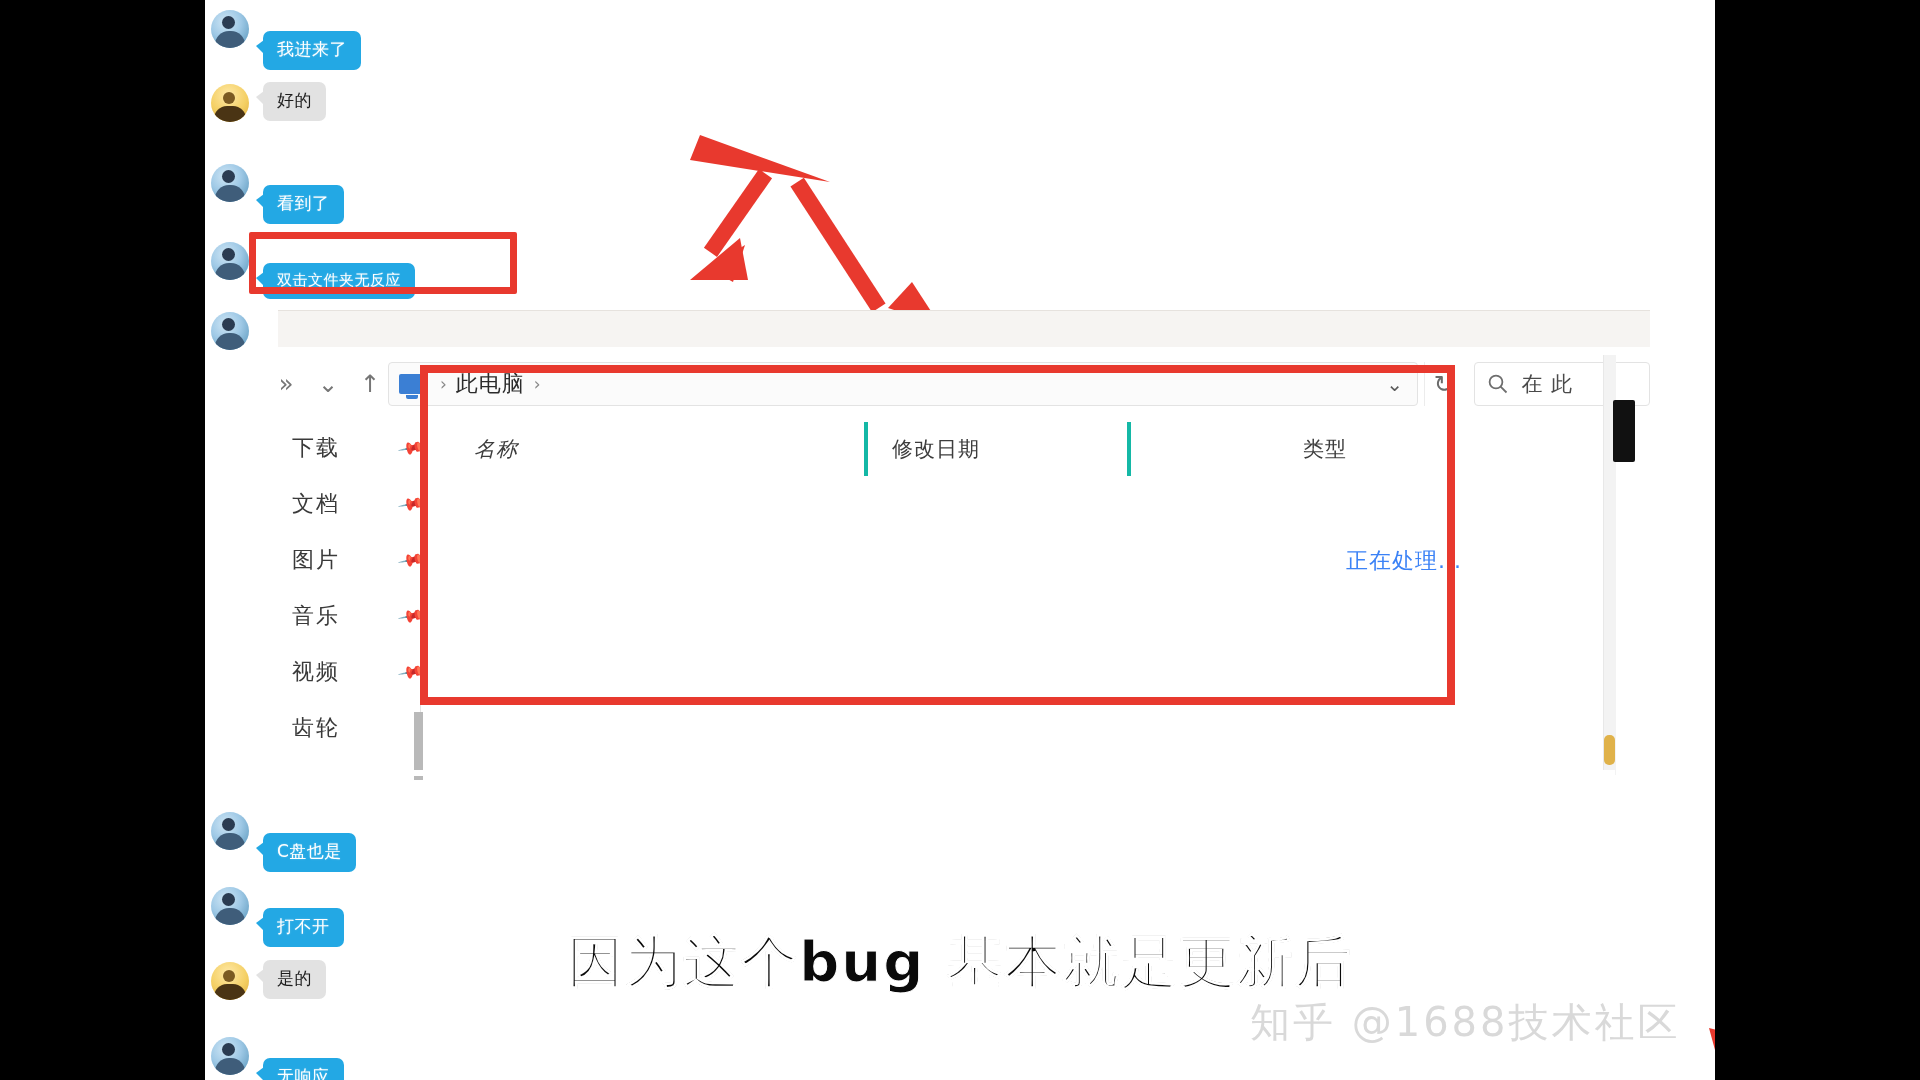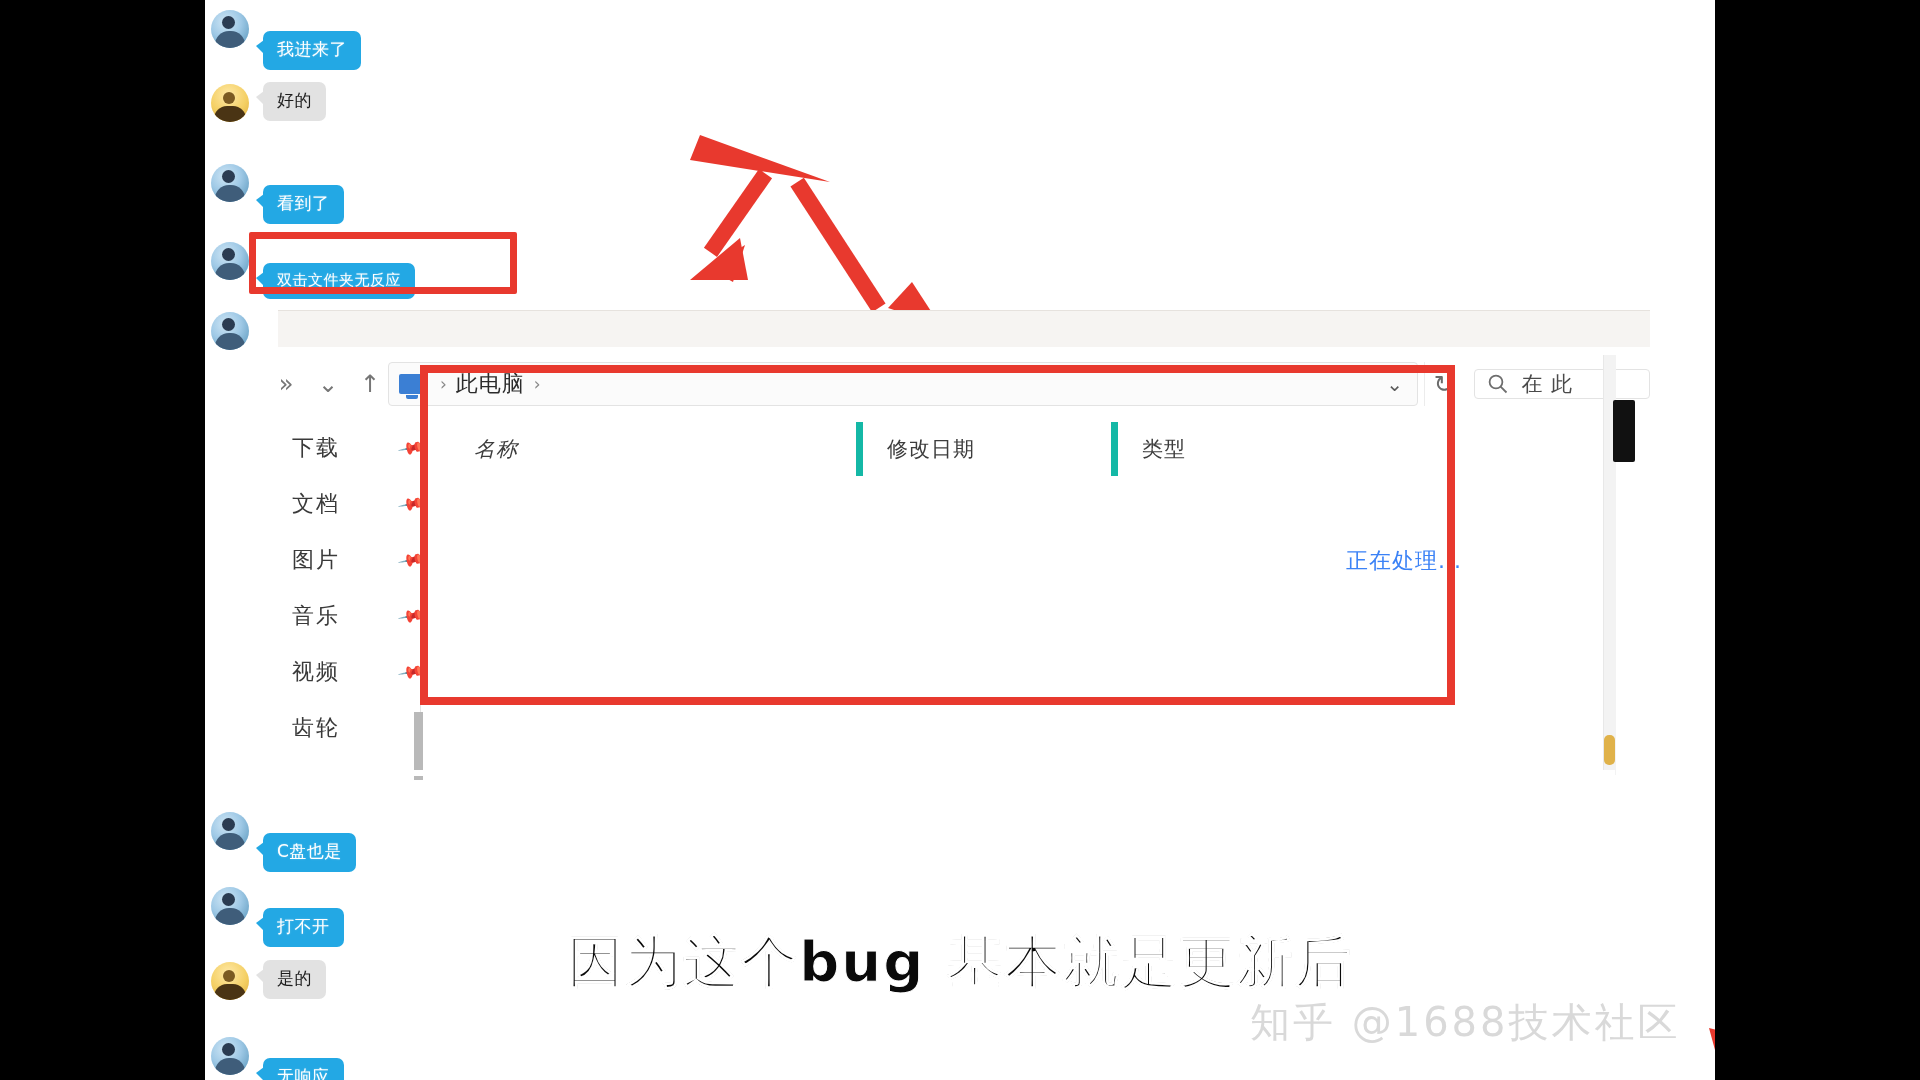--- a/index.html
+++ b/index.html
@@ -261,21 +261,21 @@
   .refresh-btn {
     width: 56px; height: 44px;
     display: flex; align-items: center; justify-content: center;
     color: #6b6b6b;
     font-size: 24px;
     border-left: 1px solid #ececec;
     margin-left: 6px;
   }
   .search-box {
     width: 250px;
-    height: 30px;
+    height: 44px;
     border: 1px solid #e3e3e3;
     border-radius: 4px;
     display: flex;
     align-items: center;
     padding: 0 12px;
     box-sizing: border-box;
     margin-left: 12px;
     background: #fff;
     overflow: hidden;
   }
@@ -348,24 +348,24 @@
     font-size: 21px;
     color: #3d3d3d;
     letter-spacing: 1px;
   }
   .col {
     position: relative;
     height: 54px;
     display: flex;
     align-items: center;
   }
-  .col + .col { border-left: 7px solid #14b8a6; }
+  .col + .col { border-left: 4px solid #14b8a6; margin-left: 8px; }
   .col-name { width: 410px; padding-left: 28px; box-sizing: border-box; font-style: italic; }
   .col-date { width: 255px; padding-left: 24px; box-sizing: border-box; }
-  .col-type { width: 220px; padding-left: 24px; box-sizing: border-box; }
+  .col-type { width: 220px; padding-left: 24px; box-sizing: border-box; justify-content: flex-end; }
   .col-size { width: 160px; padding-left: 24px; box-sizing: border-box; }
 
   .processing {
     position: absolute;
     left: 900px;
     top: 88px;
     font-size: 22px;
     color: #3b82f6;
     letter-spacing: 1px;
     margin-top: 36px;

